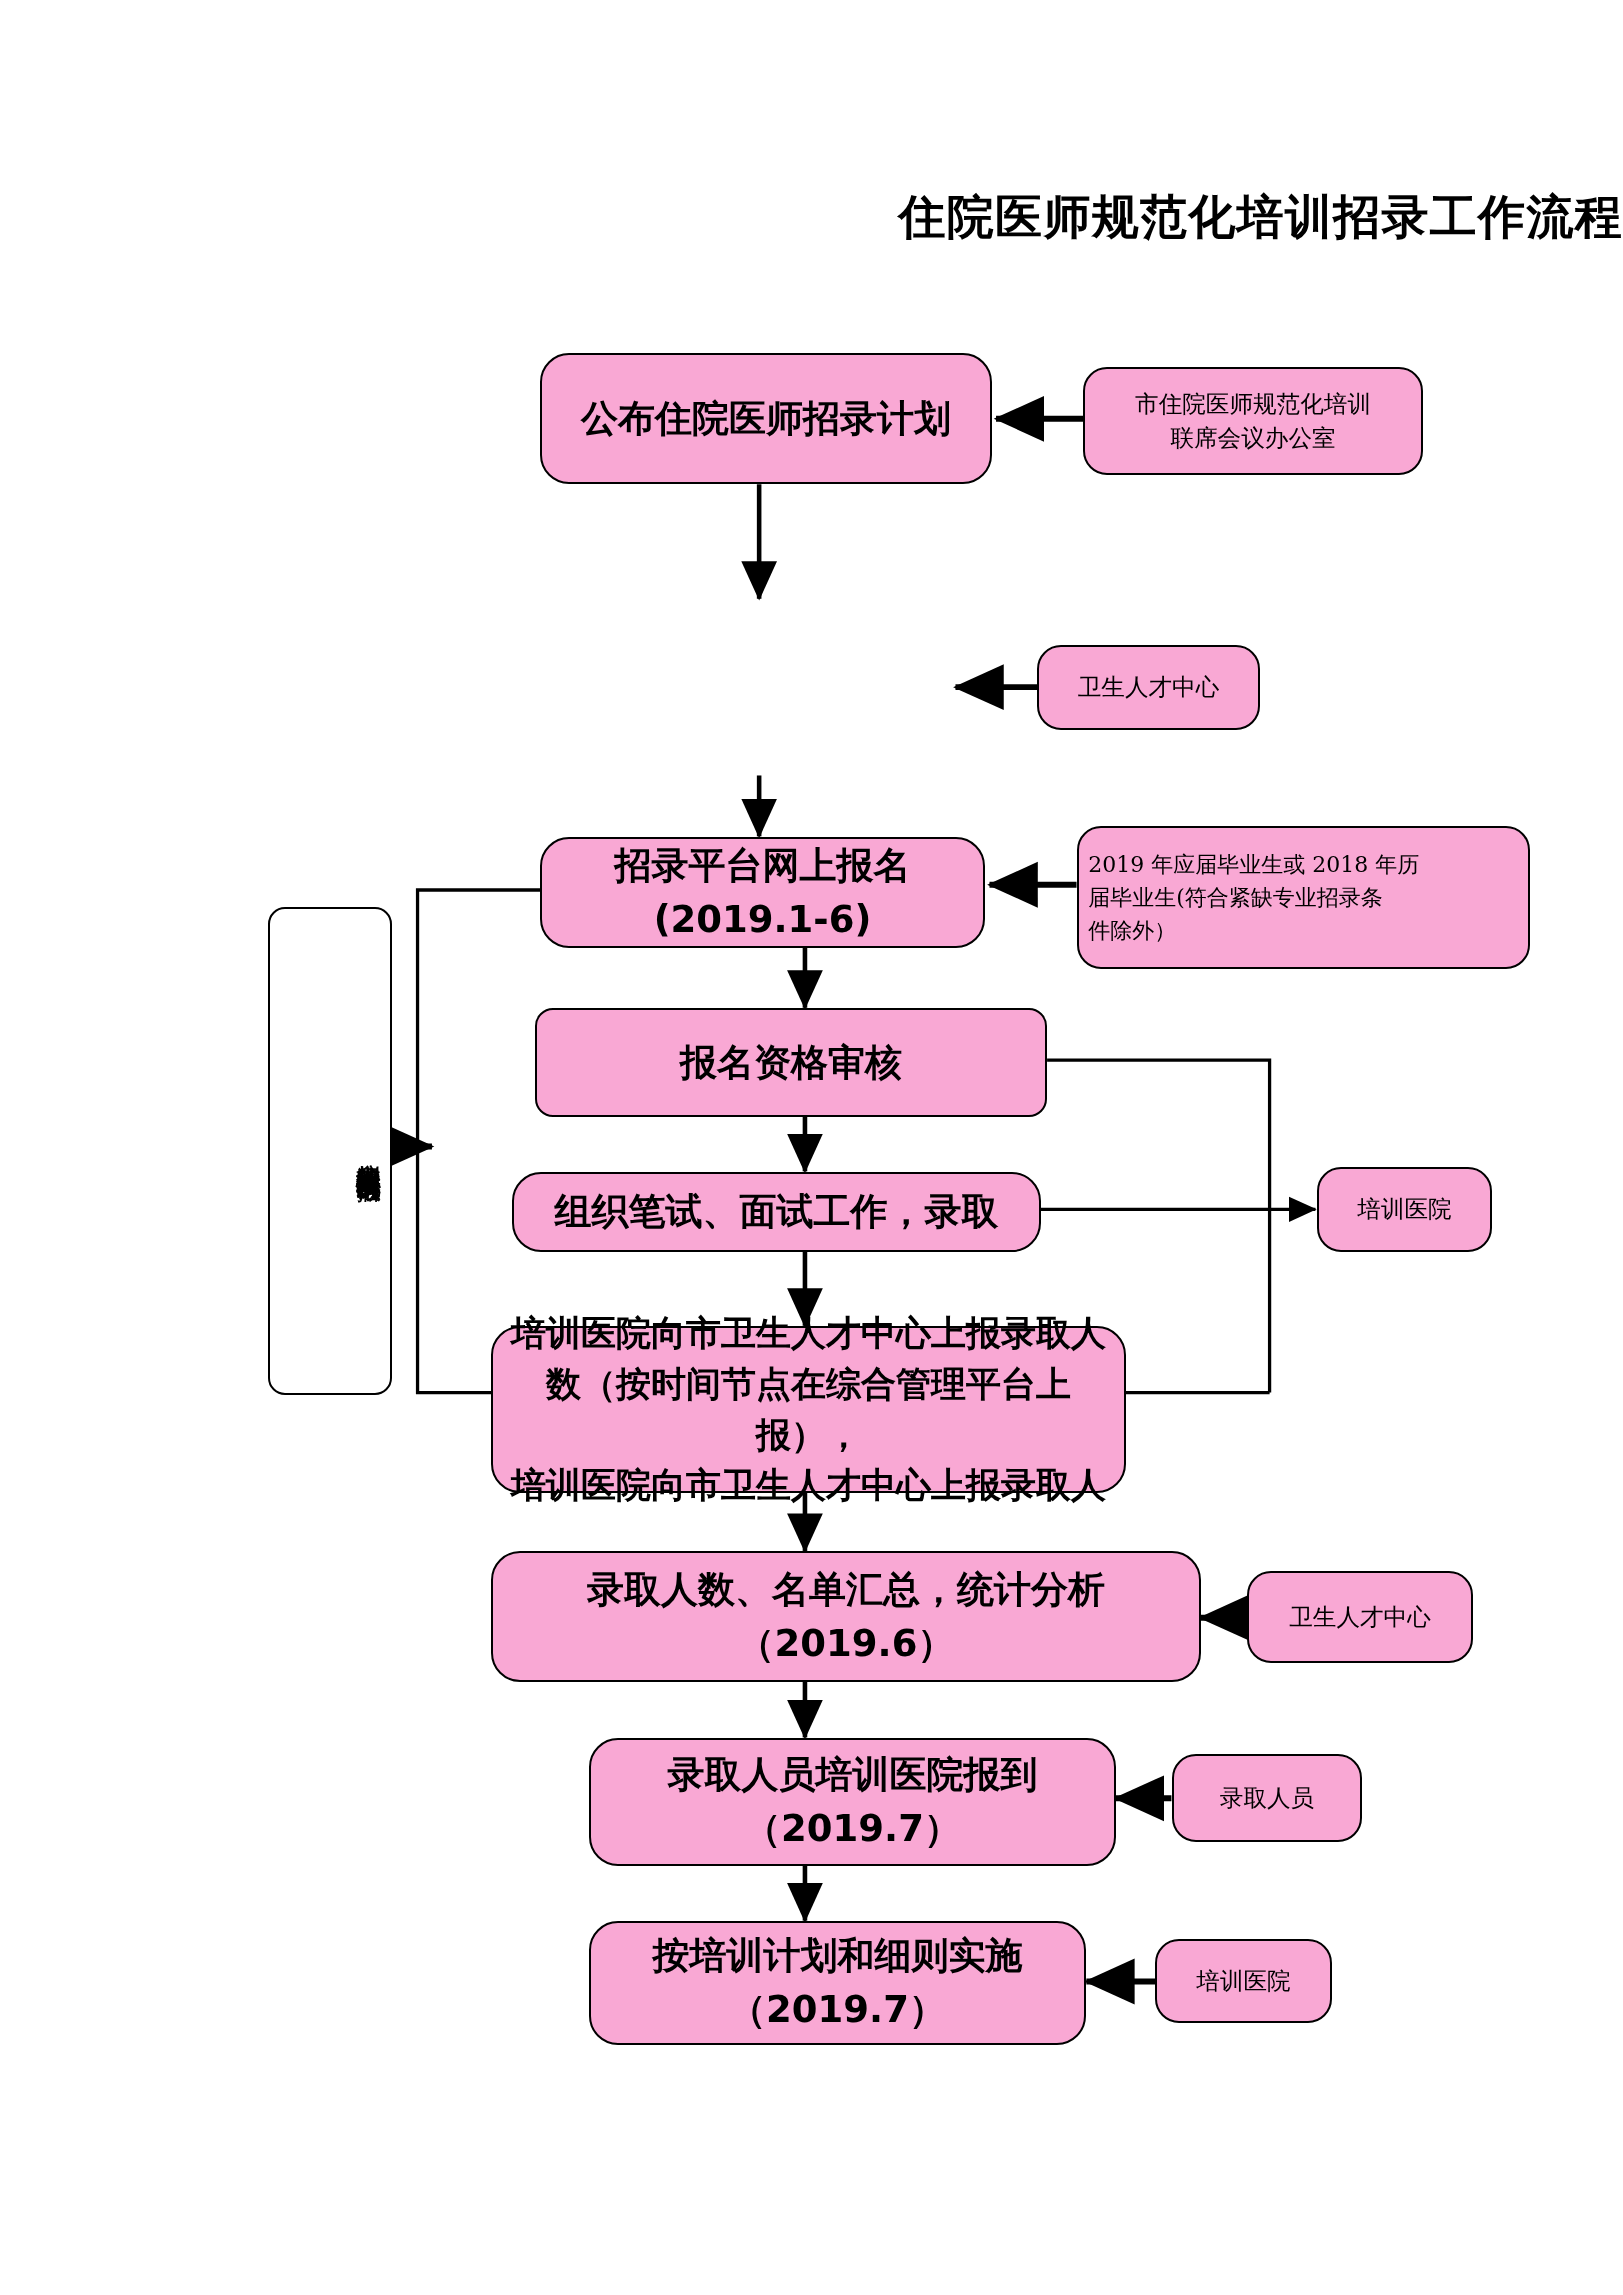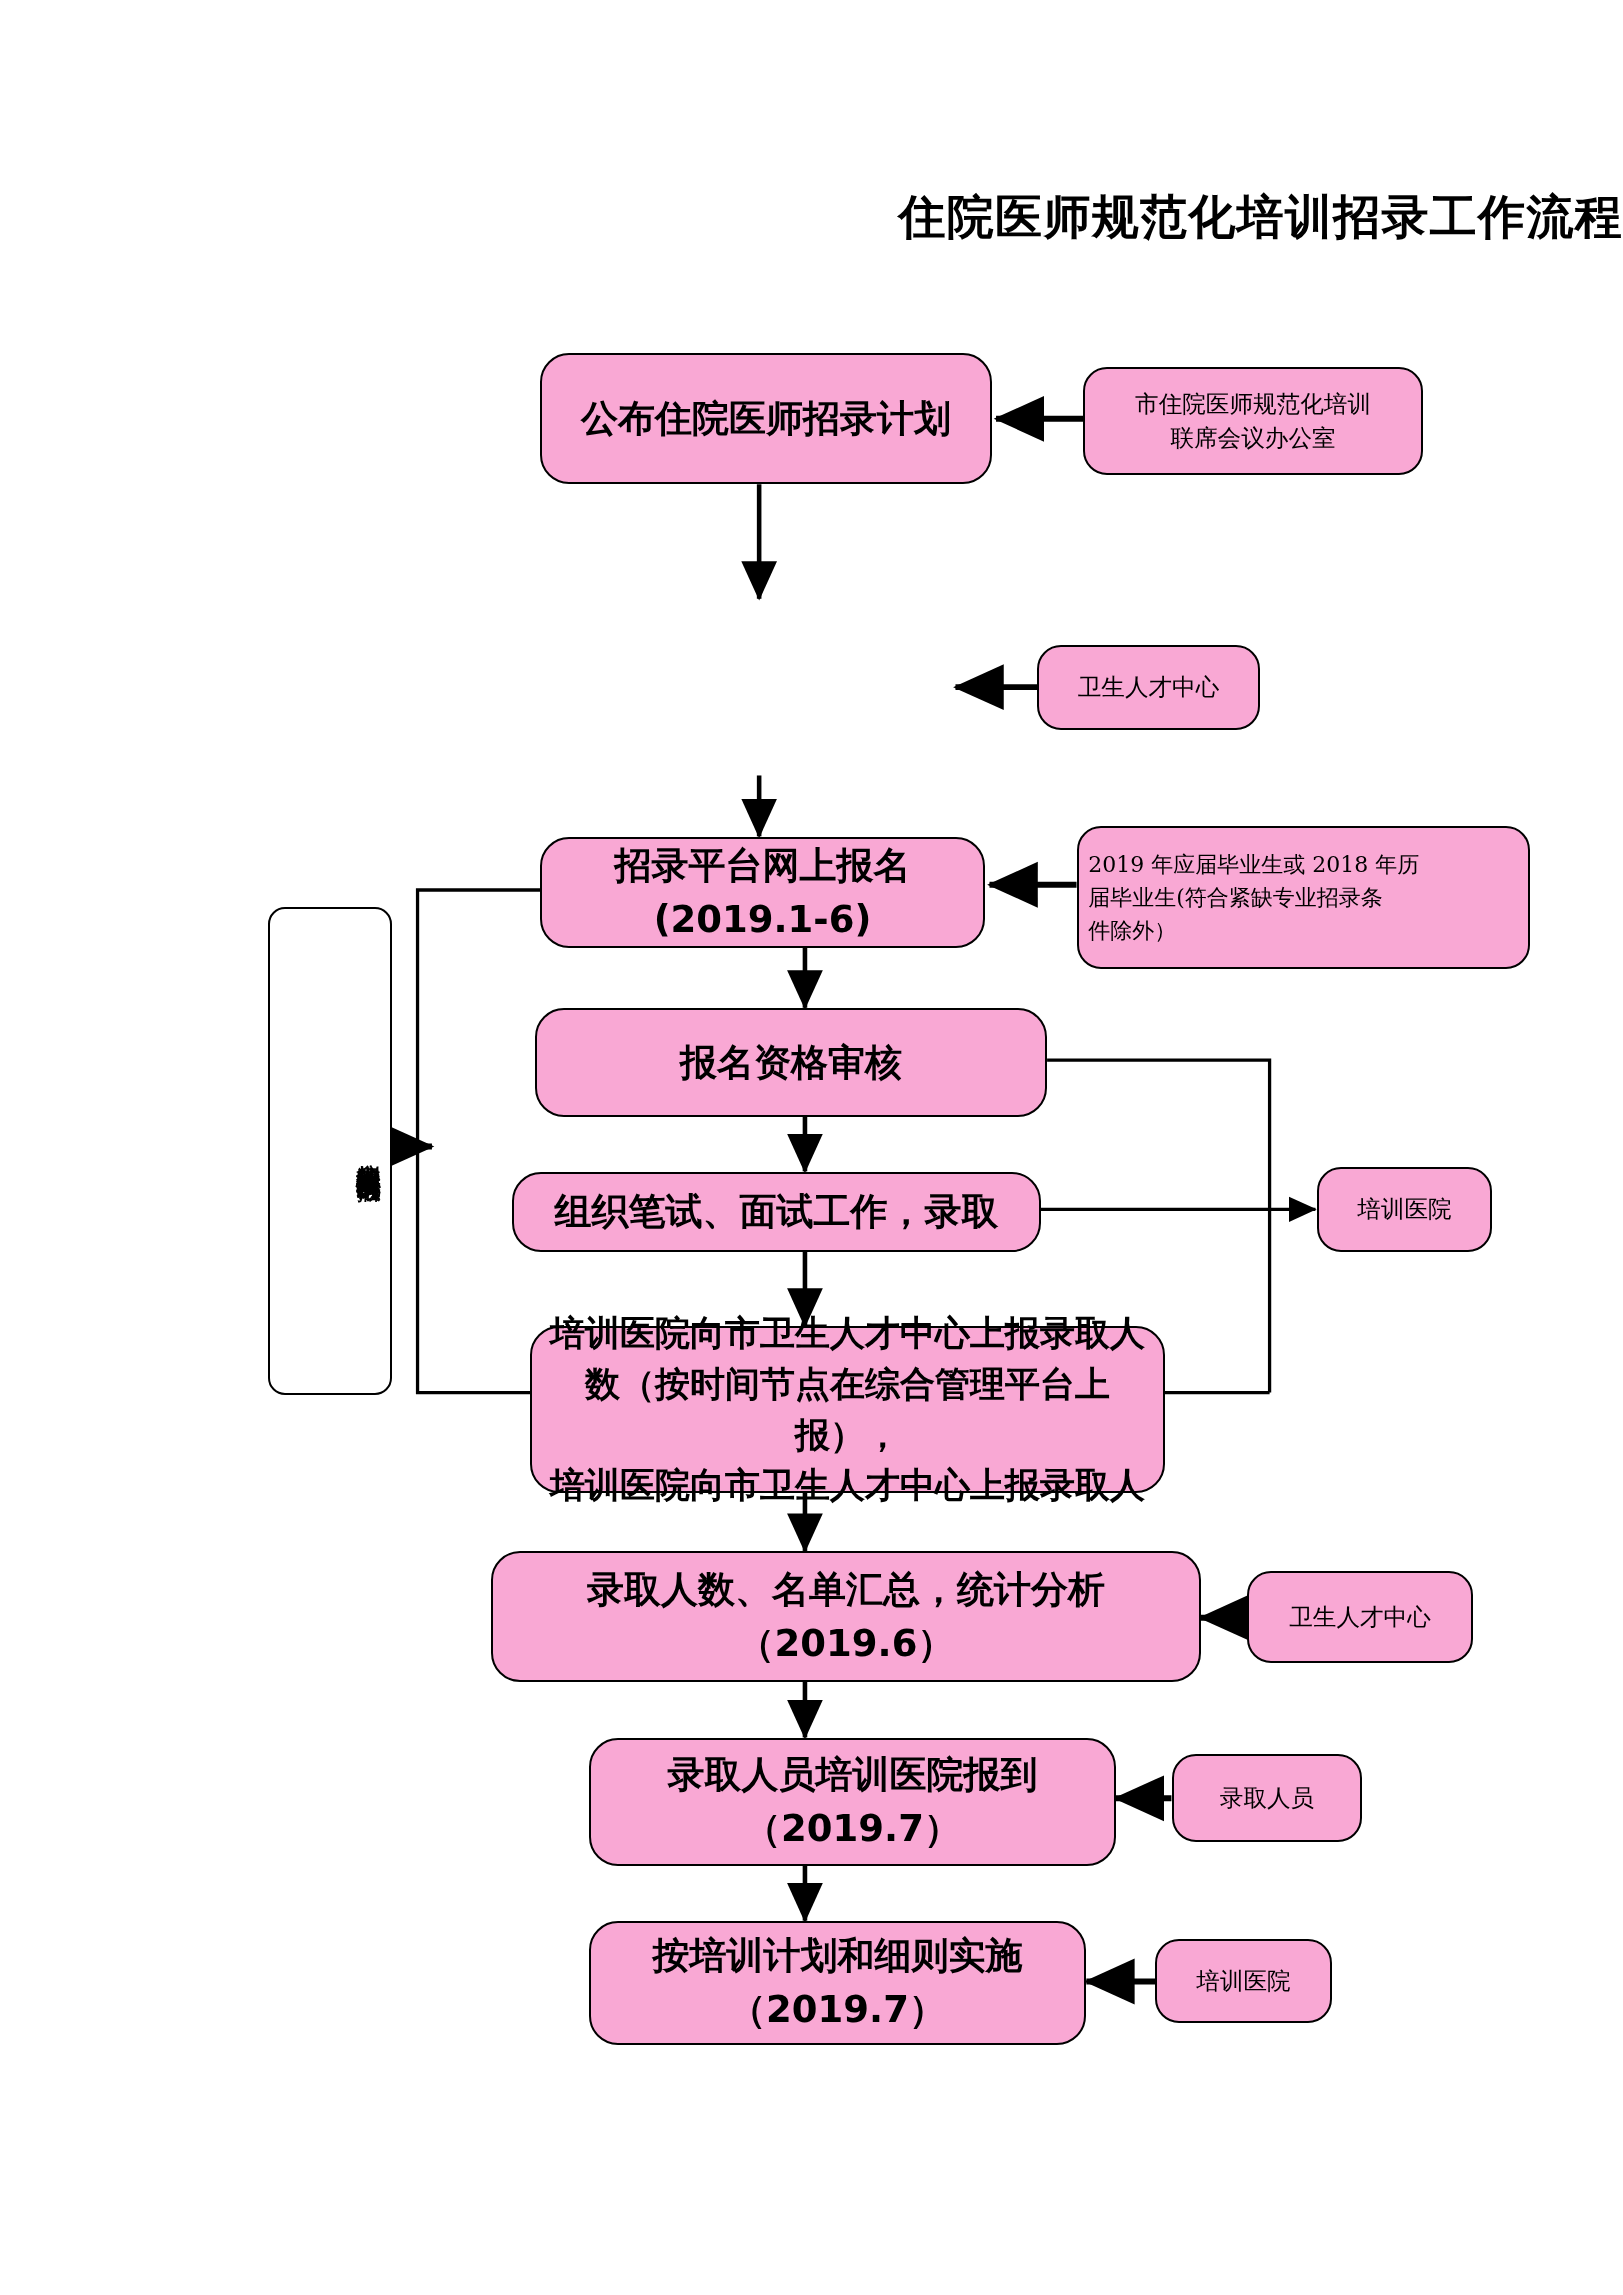--- a/index.html
+++ b/index.html
@@ -21,21 +21,21 @@
     position:absolute;box-sizing:border-box;
     border:2.6px solid #000;background:#f9a8d4;
     display:flex;align-items:center;justify-content:center;
     text-align:center;
     font-family:"DejaVu Sans","Liberation Sans",sans-serif;
   }
   .main-node{
     border-radius:29px;
     font-size:37px;font-weight:bold;line-height:1.45;
   }
-  .main-node.wide{font-size:35px;margin-left:39px;}
+  .main-node.wide{font-size:35px;}
   .side-node{
     border-radius:24px;border-width:2px;
     font-family:"DejaVu Serif","Liberation Serif",serif;
     font-size:23.6px;font-weight:normal;line-height:1.45;
   }
   .side-node.serif-small{font-size:22px;line-height:1.5;}
   .side-node.left-align{justify-content:flex-start;text-align:left;padding:0 9.2px;}
 
   .vert-node{
     position:absolute;box-sizing:border-box;
@@ -98,21 +98,21 @@
   </div>
 
 
   <div class="node main-node" style="left:540px;top:837px;width:445px;height:111px;">
     <div>
       <div class="lines-line">招录平台网上报名</div>
       <div class="lines-line">(2019.1-6)</div>
     </div>
   </div>
 
-  <div class="node main-node" style="left:535px;top:1008px;width:512px;height:109px;">
+  <div class="node main-node" style="left:535px;top:1008px;width:512px;height:109px;border-radius:18px;">
     <div>
       <div class="lines-line">报名资格审核</div>
     </div>
   </div>
 
   <div class="node main-node" style="left:512px;top:1172px;width:529px;height:80px;">
     <div>
       <div class="lines-line">组织笔试、面试工作，录取</div>
     </div>
   </div>

